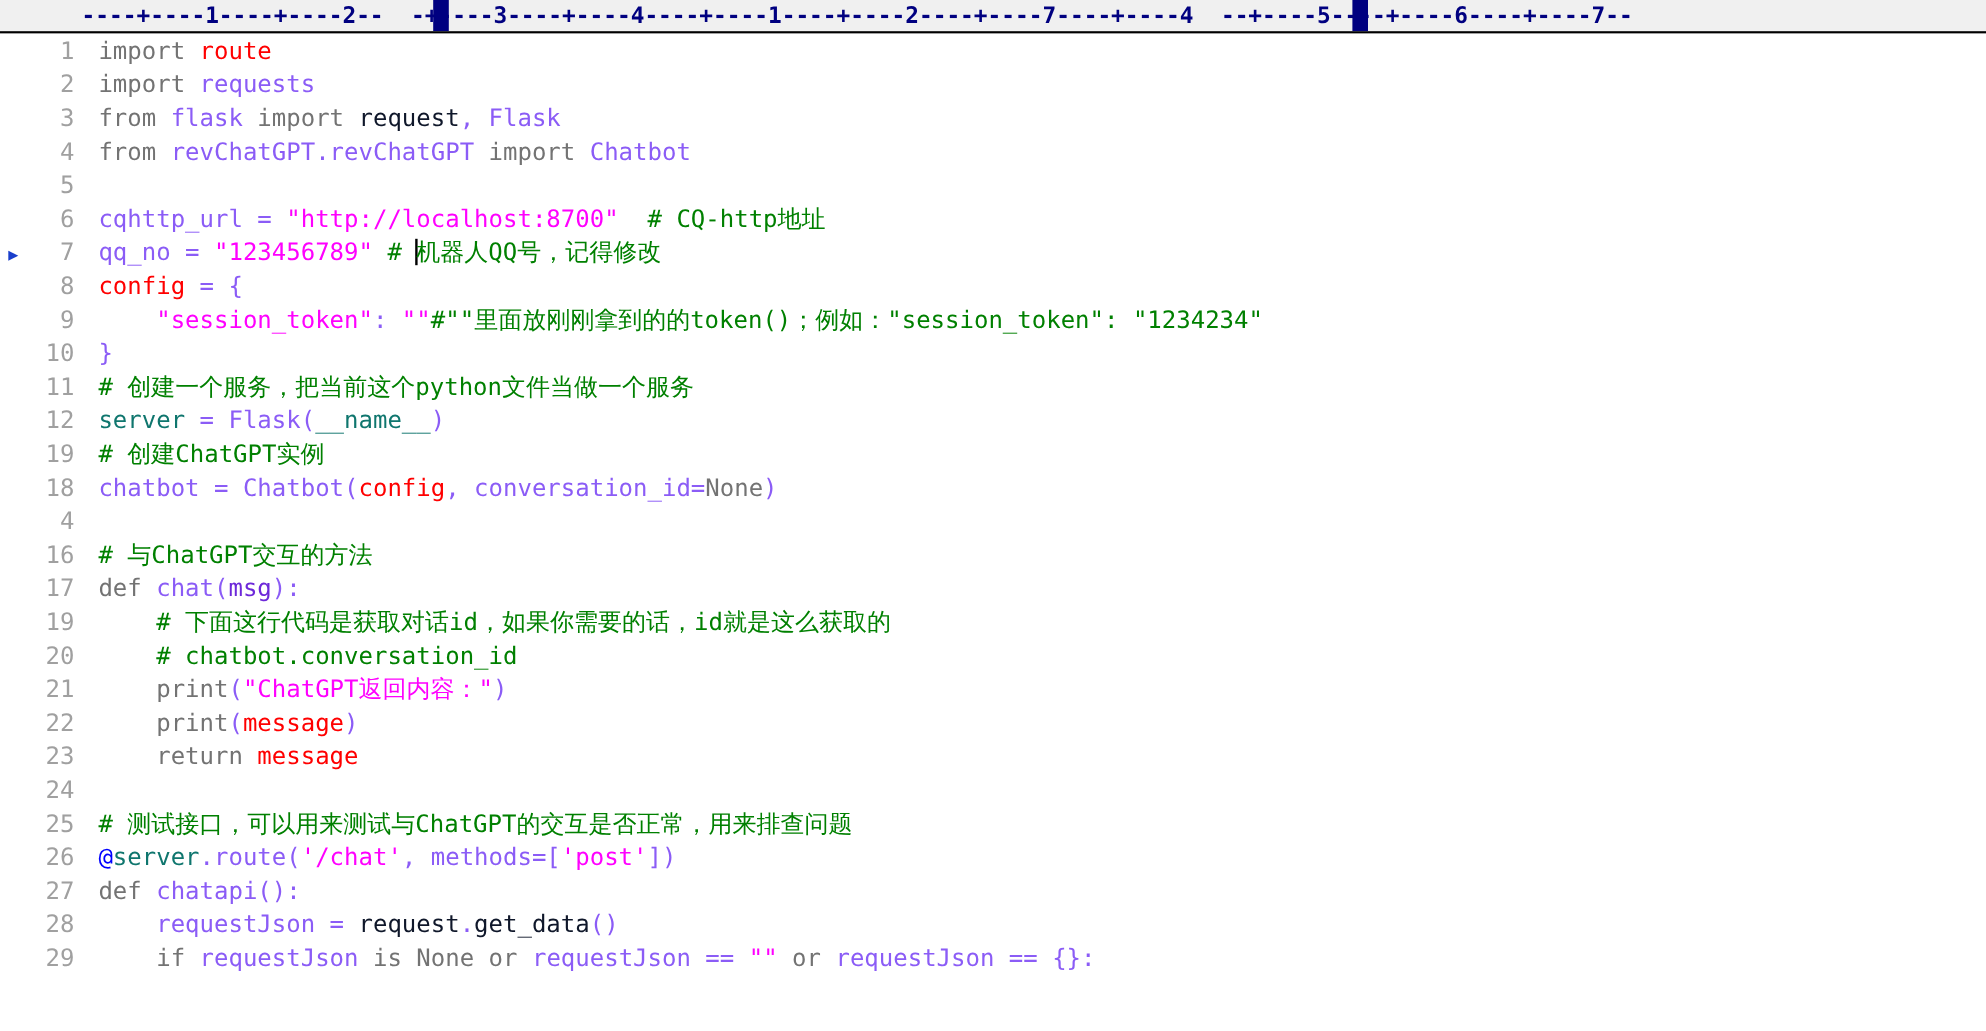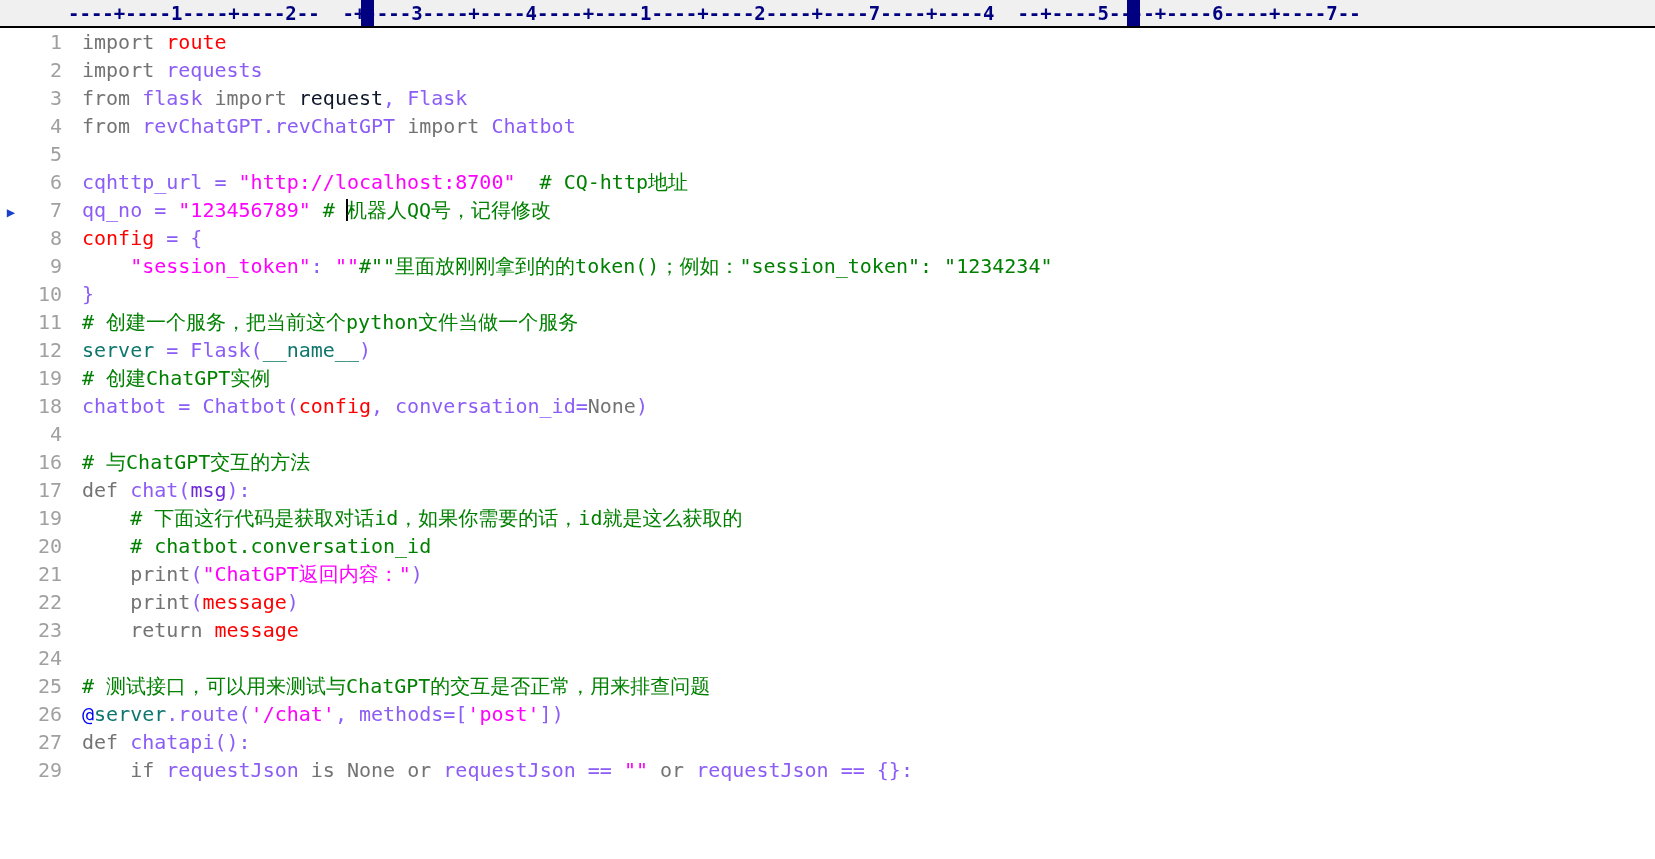--- a/index.html
+++ b/index.html
@@ -134,15 +134,16 @@
       <div class="code-line"><span class="gutter-marker"></span><span class="lineno">17</span><span class="code-text"><span class="kw">def</span><span class="plain"> chat(</span><span class="param">msg</span><span class="plain">):</span></span></div>
       <div class="code-line"><span class="gutter-marker"></span><span class="lineno">19</span><span class="code-text"><span class="plain">    </span><span class="comment"># 下面这行代码是获取对话id，如果你需要的话，id就是这么获取的</span></span></div>
       <div class="code-line"><span class="gutter-marker"></span><span class="lineno">20</span><span class="code-text"><span class="plain">    </span><span class="comment"># chatbot.conversation_id</span></span></div>
       <div class="code-line"><span class="gutter-marker"></span><span class="lineno">21</span><span class="code-text"><span class="plain">    </span><span class="kw">print</span><span class="plain">(</span><span class="str">"ChatGPT返回内容："</span><span class="plain">)</span></span></div>
       <div class="code-line"><span class="gutter-marker"></span><span class="lineno">22</span><span class="code-text"><span class="plain">    </span><span class="kw">print</span><span class="plain">(</span><span class="mod">message</span><span class="plain">)</span></span></div>
       <div class="code-line"><span class="gutter-marker"></span><span class="lineno">23</span><span class="code-text"><span class="plain">    </span><span class="kw">return</span><span class="plain"> </span><span class="mod">message</span></span></div>
       <div class="code-line"><span class="gutter-marker"></span><span class="lineno">24</span><span class="code-text"></span></div>
       <div class="code-line"><span class="gutter-marker"></span><span class="lineno">25</span><span class="code-text"><span class="comment"># 测试接口，可以用来测试与ChatGPT的交互是否正常，用来排查问题</span></span></div>
       <div class="code-line"><span class="gutter-marker"></span><span class="lineno">26</span><span class="code-text"><span class="deco">@</span><span class="olive">server</span><span class="plain">.route(</span><span class="str">'/chat'</span><span class="plain">, methods=[</span><span class="str">'post'</span><span class="plain">])</span></span></div>
       <div class="code-line"><span class="gutter-marker"></span><span class="lineno">27</span><span class="code-text"><span class="kw">def</span><span class="plain"> chatapi():</span></span></div>
+      <div class="code-line"><span class="gutter-marker"></span><span class="lineno">28</span><span class="code-text"><span class="plain">    requestJson = </span><span class="builtin">request</span><span class="plain">.</span><span class="builtin">get_data</span><span class="plain">()</span></span></div>
       <div class="code-line"><span class="gutter-marker"></span><span class="lineno">29</span><span class="code-text"><span class="plain">    </span><span class="kw">if</span><span class="plain"> requestJson </span><span class="kw">is</span><span class="plain"> </span><span class="kw">None</span><span class="plain"> </span><span class="kw">or</span><span class="plain"> requestJson == </span><span class="str">""</span><span class="plain"> </span><span class="kw">or</span><span class="plain"> requestJson == {}:</span></span></div>
     </div>
 </div>
 
 </body></html>

